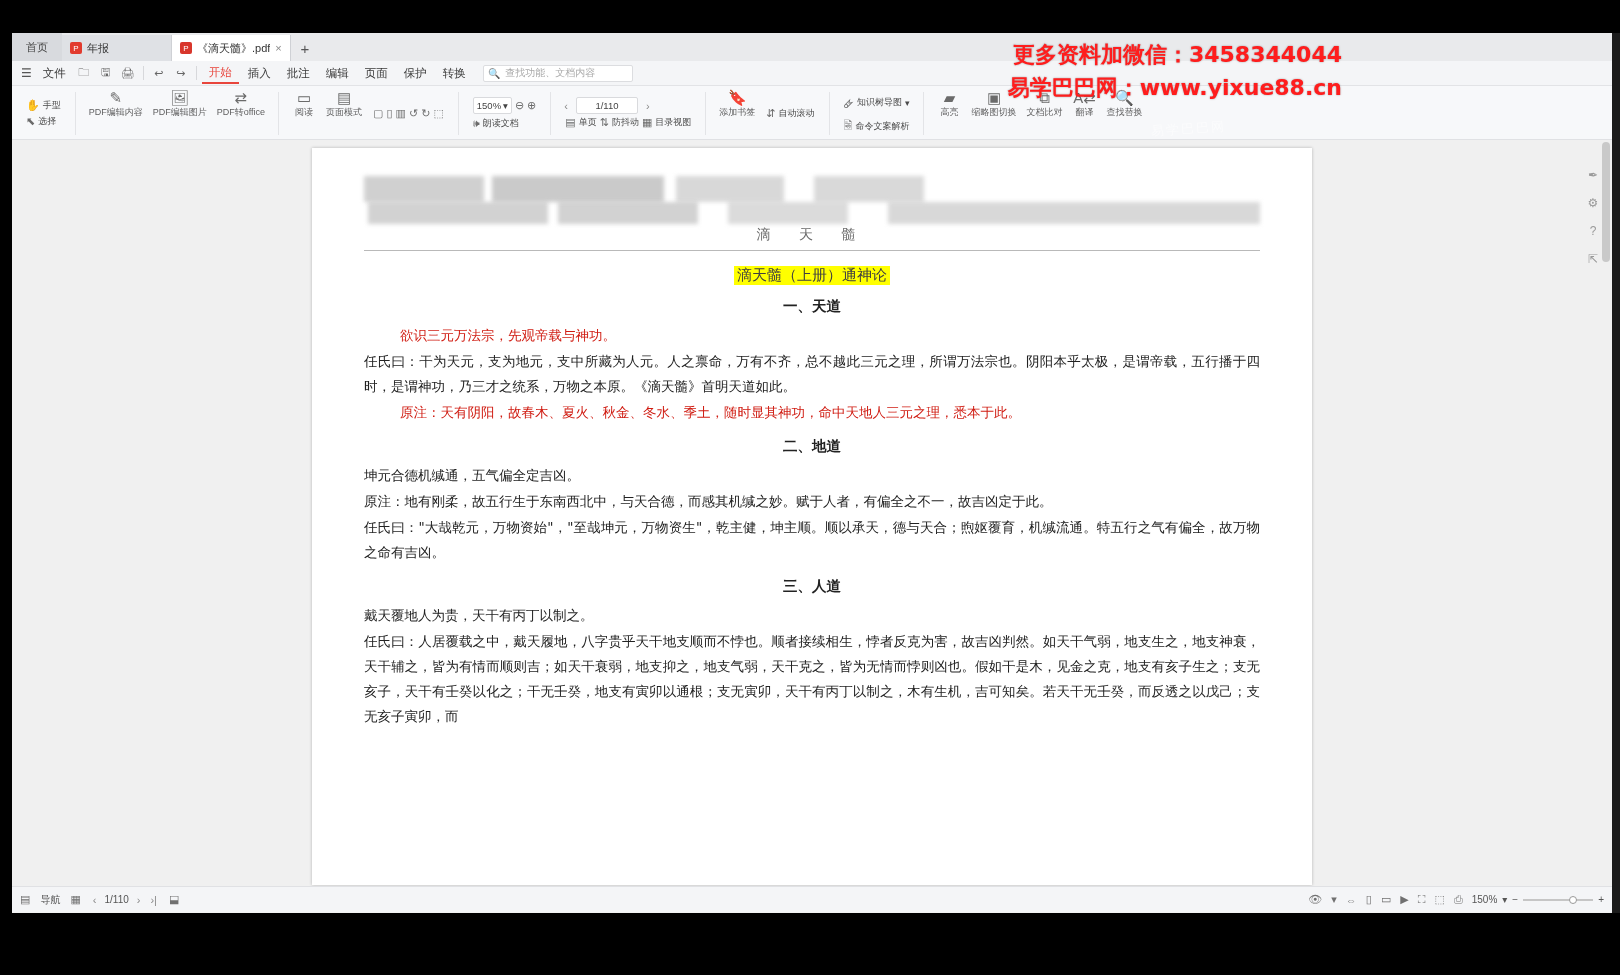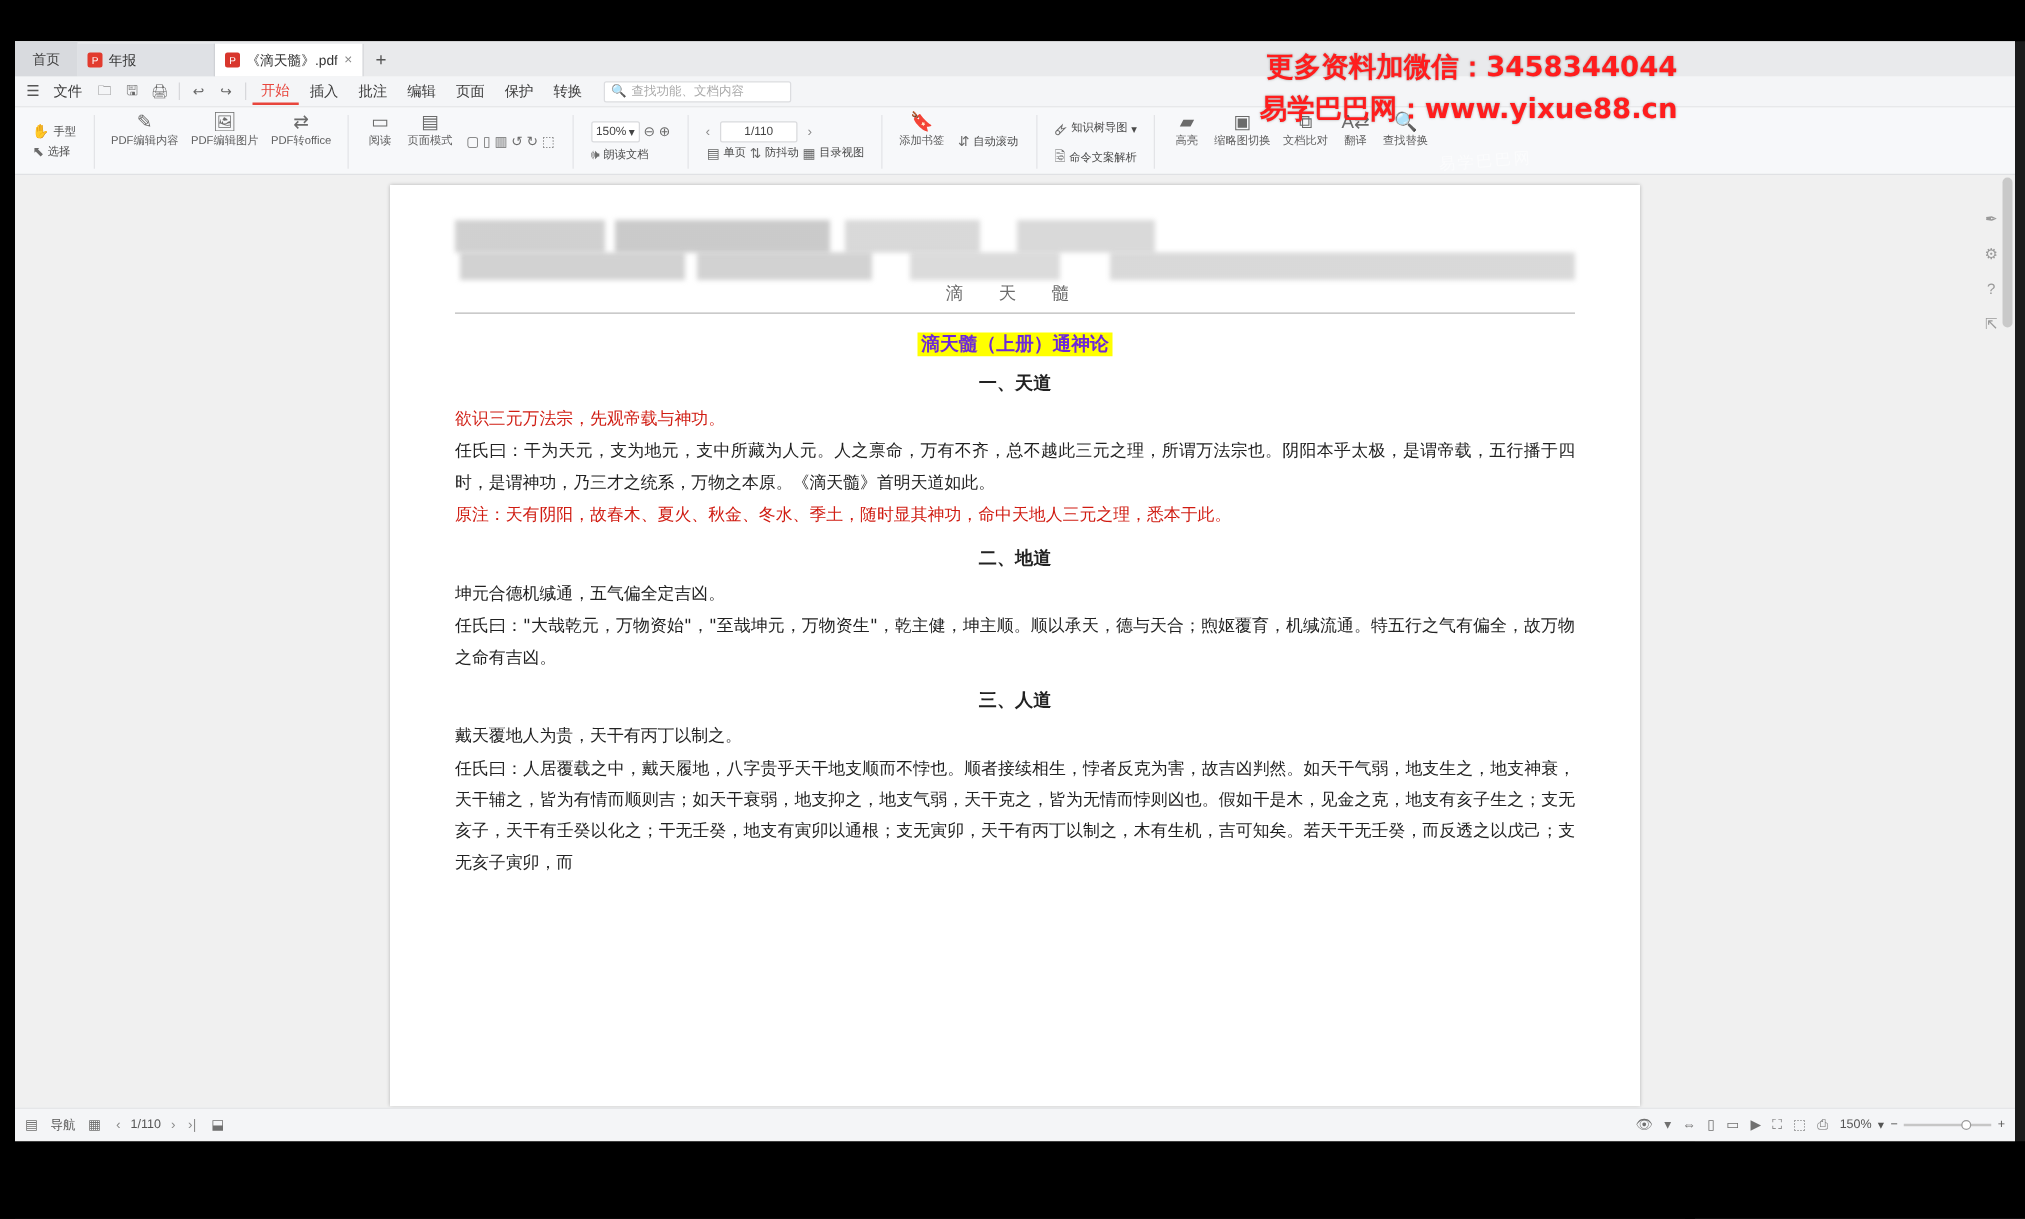--- a/index.html
+++ b/index.html
@@ -158,33 +158,33 @@
         rgba(255,255,255,0) 480px 520px,
         rgba(170,170,170,.45) 520px 580px);
     filter: blur(2px);
   }
   .headline-cn {
     text-align:center; font-size:14px; letter-spacing:12px;
     color:#6b6b6b; margin-top:2px; filter: blur(0.4px);
   }
   .hr-thin { border-top:1px solid #b9b9b9; margin:6px 0 14px 0; }
   .doc-title {
-    text-align:center; font-size:15px; font-weight:bold; color:#6d28d9;
+    text-align:center; font-size:15px; font-weight:normal; color:#404040;
     background:#ffff00; display:inline-block; padding:0 3px;
   }
   .doc-title-wrap { text-align:center; margin-bottom:10px; }
   .sec-h {
     text-align:center; font-size:14.5px; font-weight:bold; color:#222;
     margin:12px 0 7px 0;
   }
   .p {
     font-size:13.5px; line-height:25px; color:#222; margin:0 0 1px 0;
     text-align:justify;
   }
-  .red { color:#d01c12; }
+  .red { color:#d01c12;margin-left:36px; }
 
   
   .rail {
     position:absolute; right:8px; top:28px; width:22px;
     display:flex; flex-direction:column; gap:14px; align-items:center;
     color:#9a9a9a; font-size:12px;
   }
   .scrollbar-v {
     position:absolute; right:0; top:0; width:12px; height:100%;
     background:#f0f0f0;
@@ -432,20 +432,21 @@
           <span class="doc-title">滴天髓（上册）通神论</span>
         </div>
 
         <div class="sec-h">一、天道</div>
         <p class="p red">欲识三元万法宗，先观帝载与神功。</p>
         <p class="p">任氏曰：干为天元，支为地元，支中所藏为人元。人之禀命，万有不齐，总不越此三元之理，所谓万法宗也。阴阳本乎太极，是谓帝载，五行播于四时，是谓神功，乃三才之统系，万物之本原。《滴天髓》首明天道如此。</p>
         <p class="p red">原注：天有阴阳，故春木、夏火、秋金、冬水、季土，随时显其神功，命中天地人三元之理，悉本于此。</p>
 
         <div class="sec-h">二、地道</div>
         <p class="p">坤元合德机缄通，五气偏全定吉凶。</p>
+        <p class="p">原注：地有刚柔，故五行生于东南西北中，与天合德，而感其机缄之妙。赋于人者，有偏全之不一，故吉凶定于此。</p>
         <p class="p">任氏曰："大哉乾元，万物资始"，"至哉坤元，万物资生"，乾主健，坤主顺。顺以承天，德与天合；煦妪覆育，机缄流通。特五行之气有偏全，故万物之命有吉凶。</p>
 
         <div class="sec-h">三、人道</div>
         <p class="p">戴天覆地人为贵，天干有丙丁以制之。</p>
         <p class="p">任氏曰：人居覆载之中，戴天履地，八字贵乎天干地支顺而不悖也。顺者接续相生，悖者反克为害，故吉凶判然。如天干气弱，地支生之，地支神衰，天干辅之，皆为有情而顺则吉；如天干衰弱，地支抑之，地支气弱，天干克之，皆为无情而悖则凶也。假如干是木，见金之克，地支有亥子生之；支无亥子，天干有壬癸以化之；干无壬癸，地支有寅卯以通根；支无寅卯，天干有丙丁以制之，木有生机，吉可知矣。若天干无壬癸，而反透之以戊己；支无亥子寅卯，而</p>
       </div>
 
       <div class="rail">
         <span>✒</span>
         <span>⚙</span>

